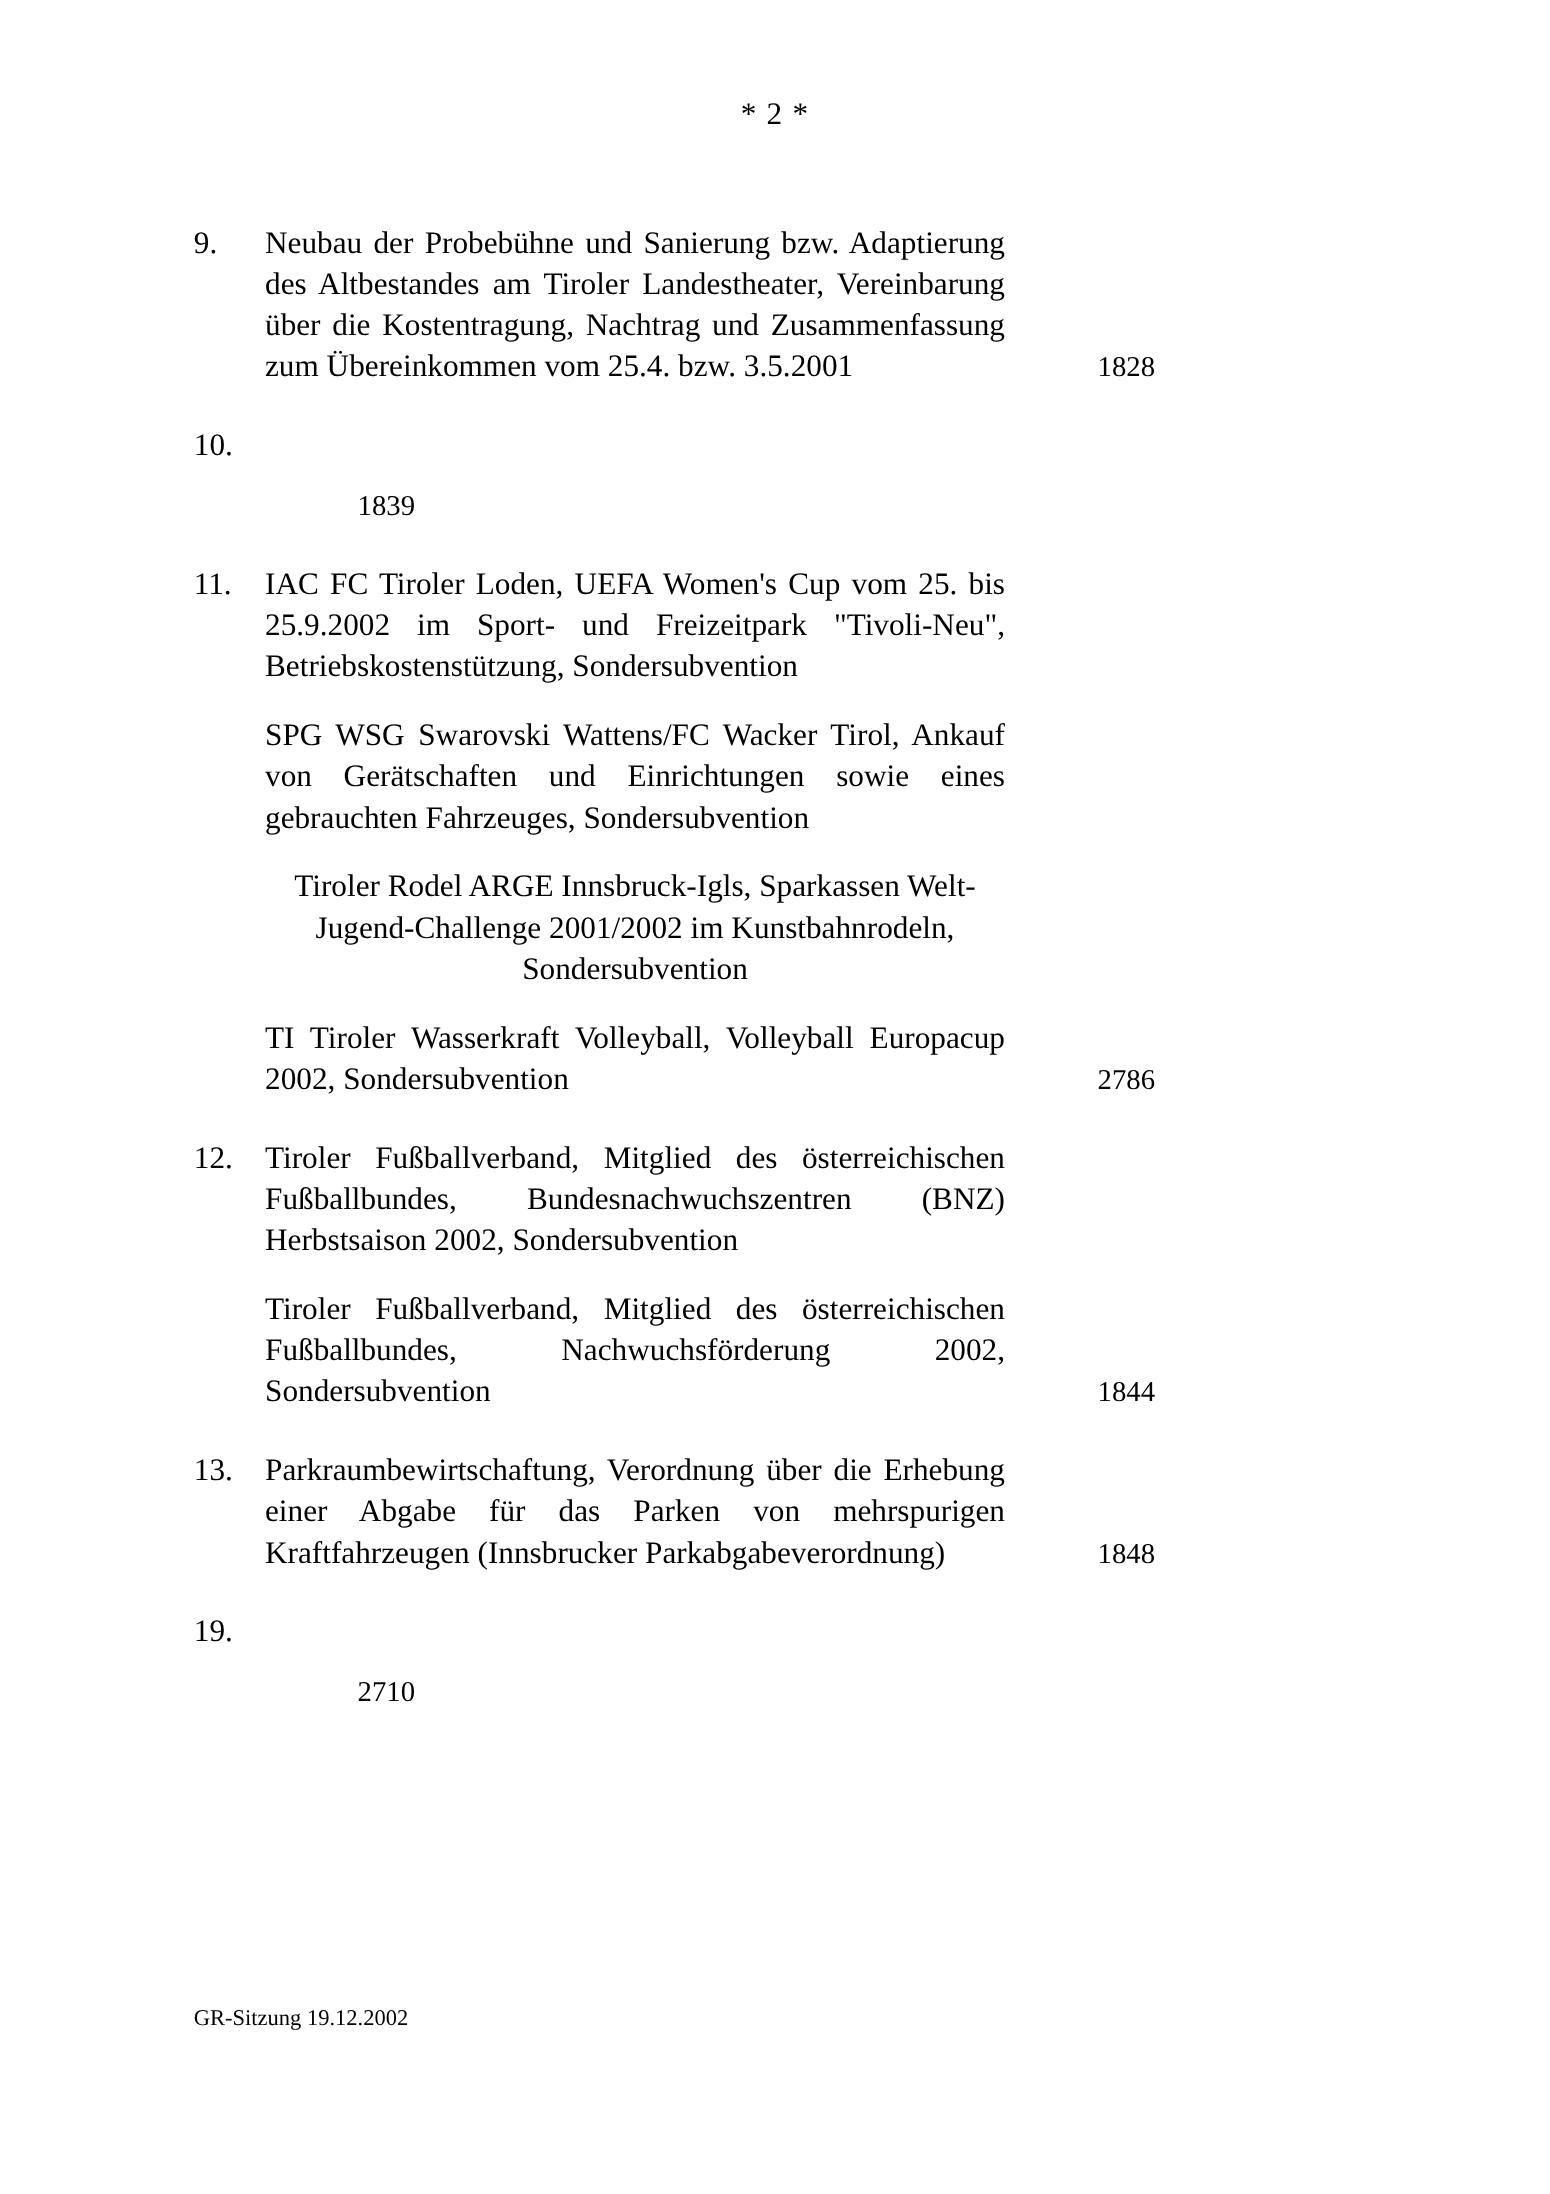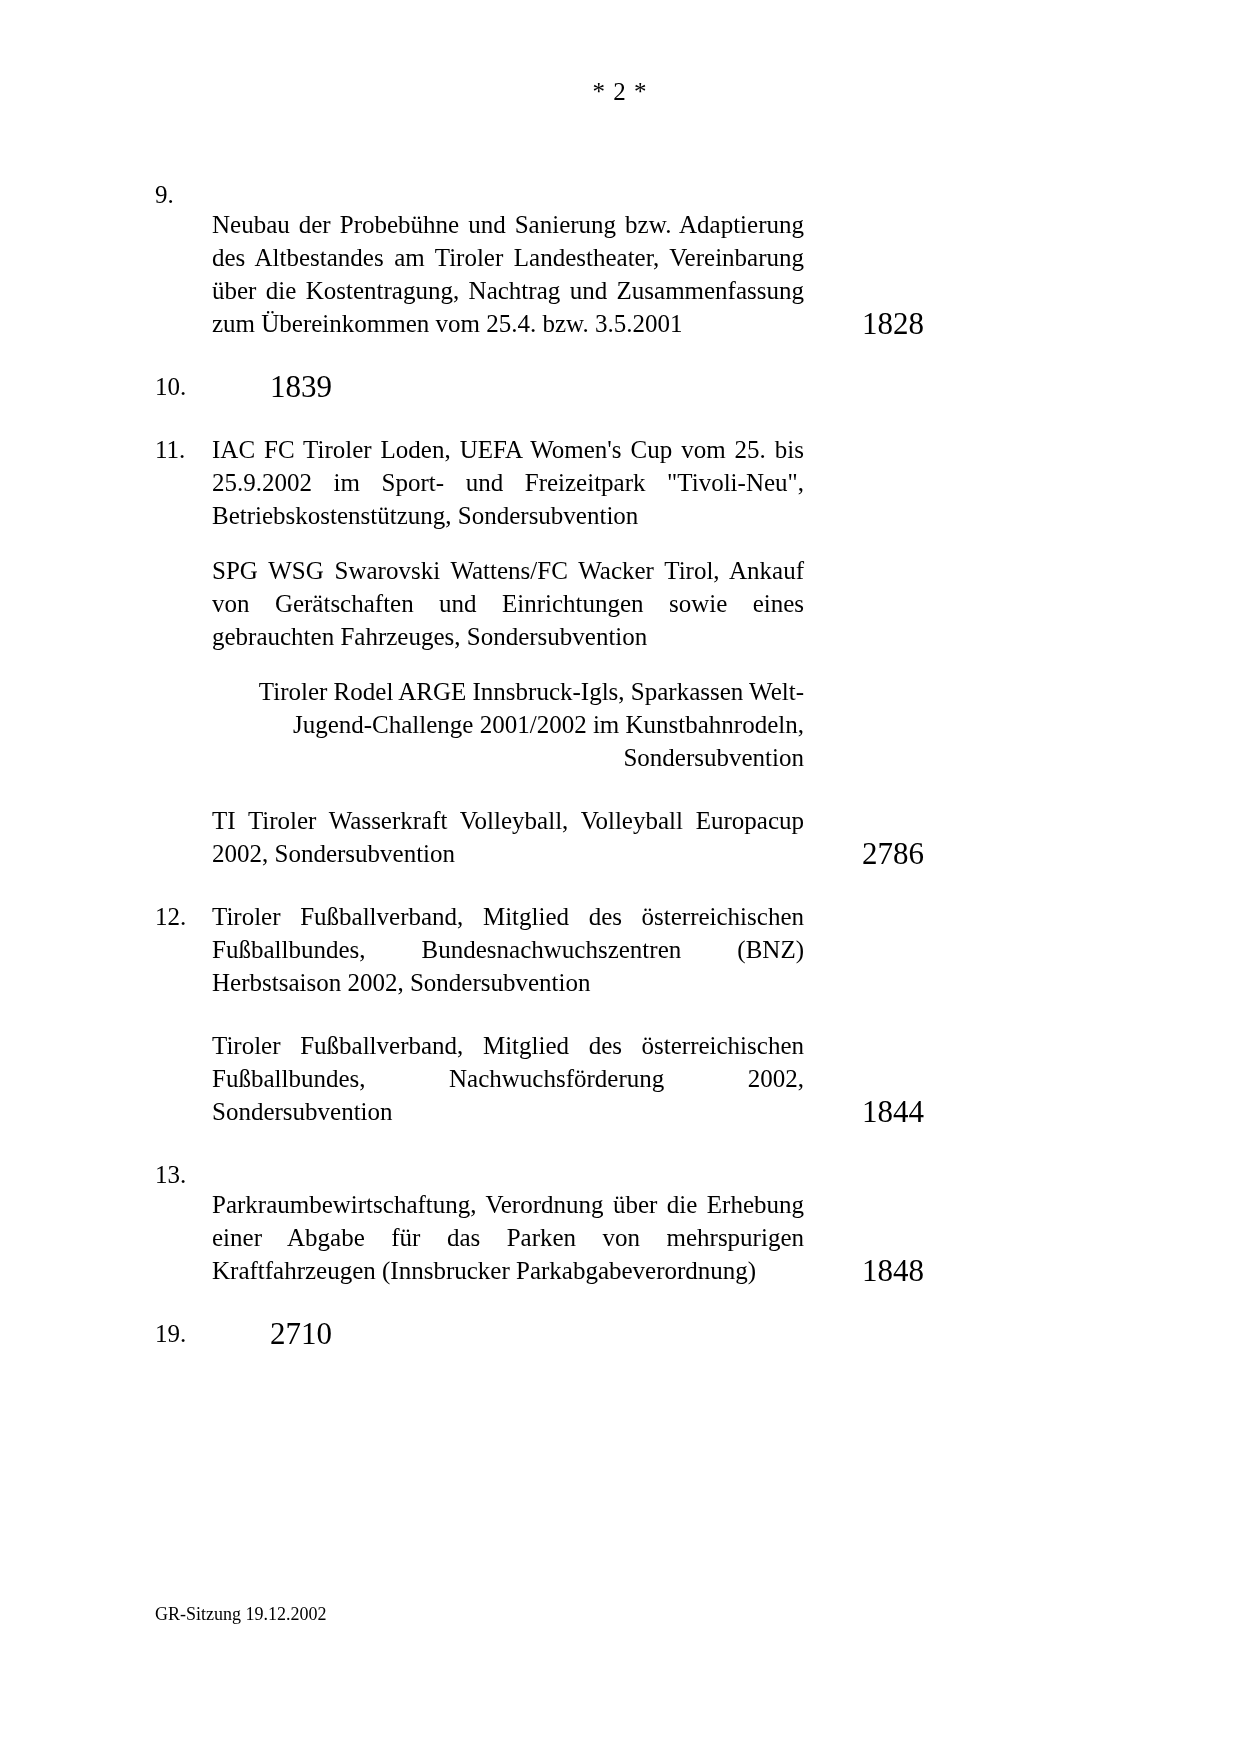--- a/index.html
+++ b/index.html
@@ -51,32 +51,32 @@
   .para {
     font-size: 25px;
     line-height: 33px;
     text-align: justify;
     text-justify: inter-word;
     margin: 0 0 22px 0;
     hyphens: manual;
   }
   .para:last-child {
     margin-bottom: 0;
-    margin-top: 30px;
   }
   .para.no-justify {
-    text-align: right;
+    text-align: center;
   }
   .item-page {
     flex: 0 0 120px;
     width: 120px;
     text-align: right;
-    font-size: 31px;
+    font-size: 23px;
     line-height: 33px;
     align-self: flex-end;
+    margin-top: 48px;
   }
   .footer {
     position: absolute;
     left: 155px;
     bottom: 130px;
     font-size: 18px;
     font-family: "Liberation Serif", serif;
   }
 </style>
 </head>

